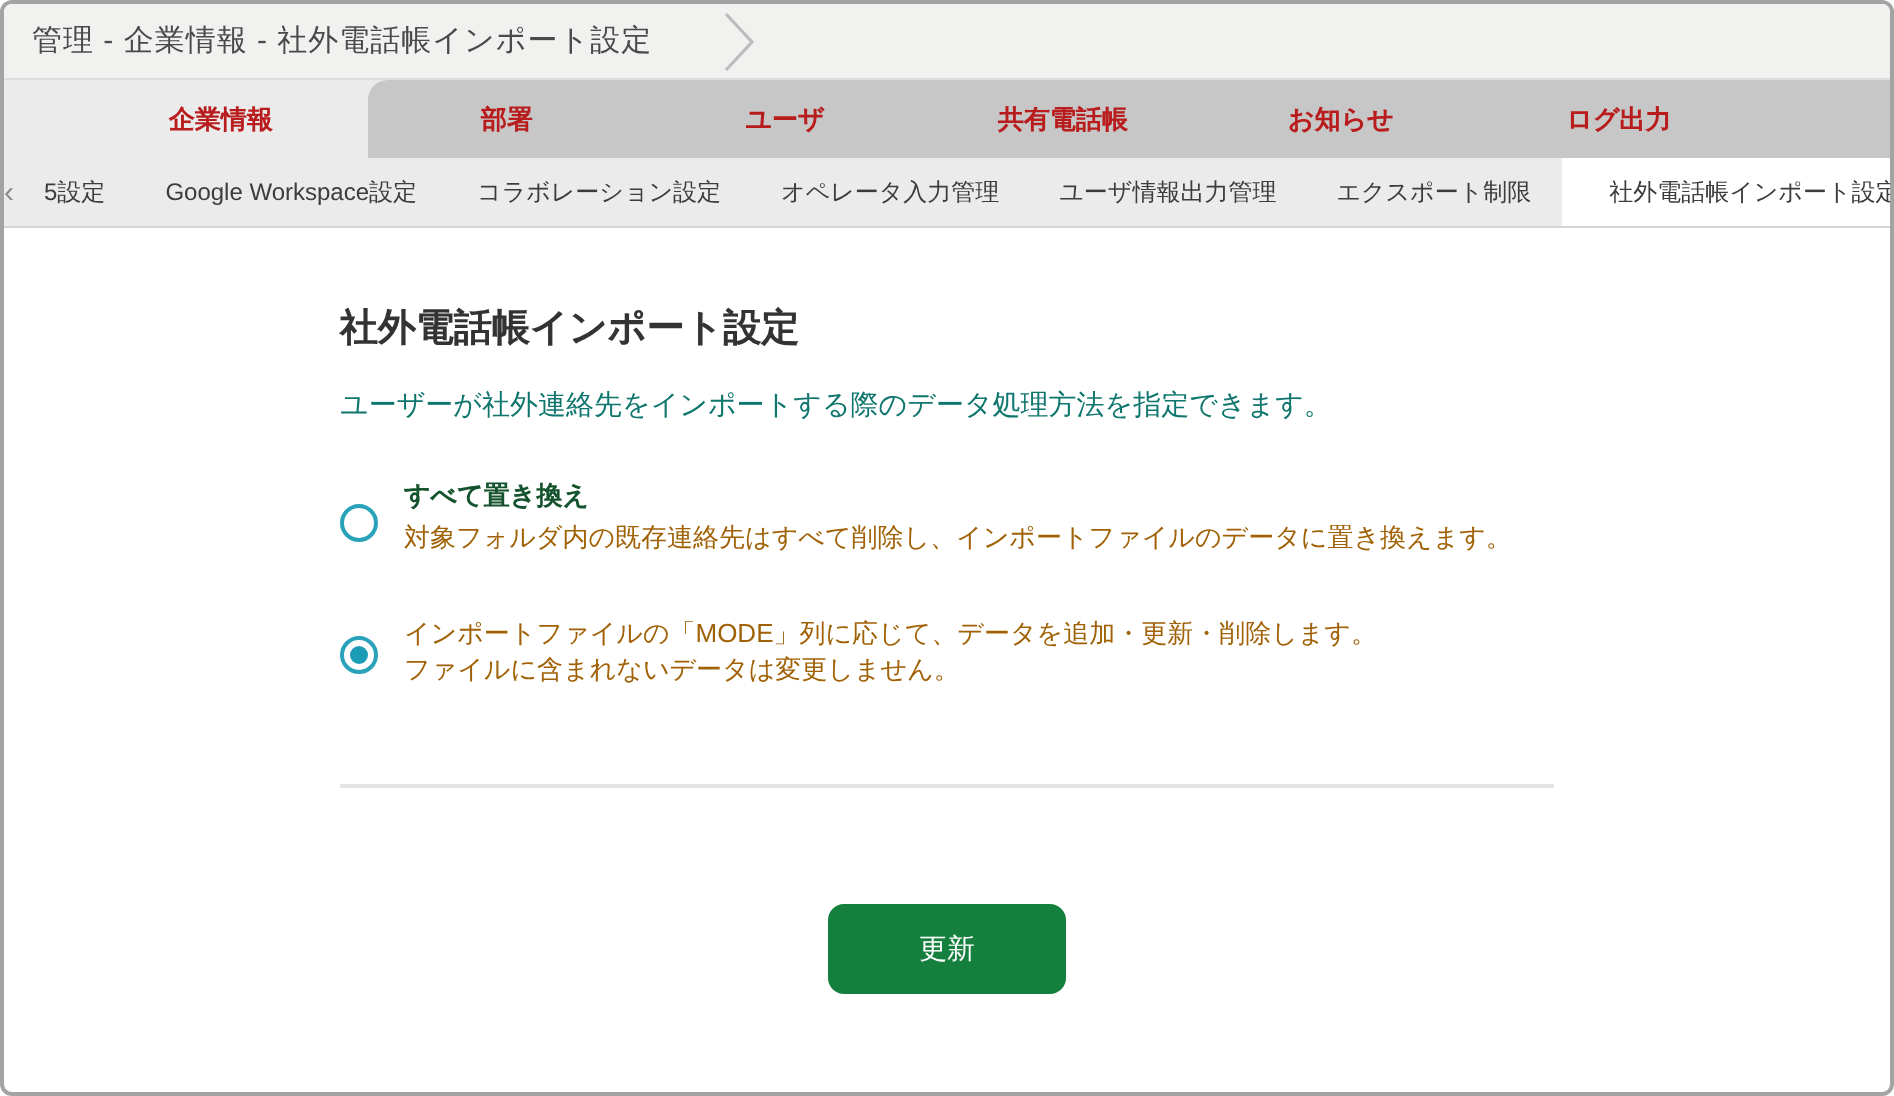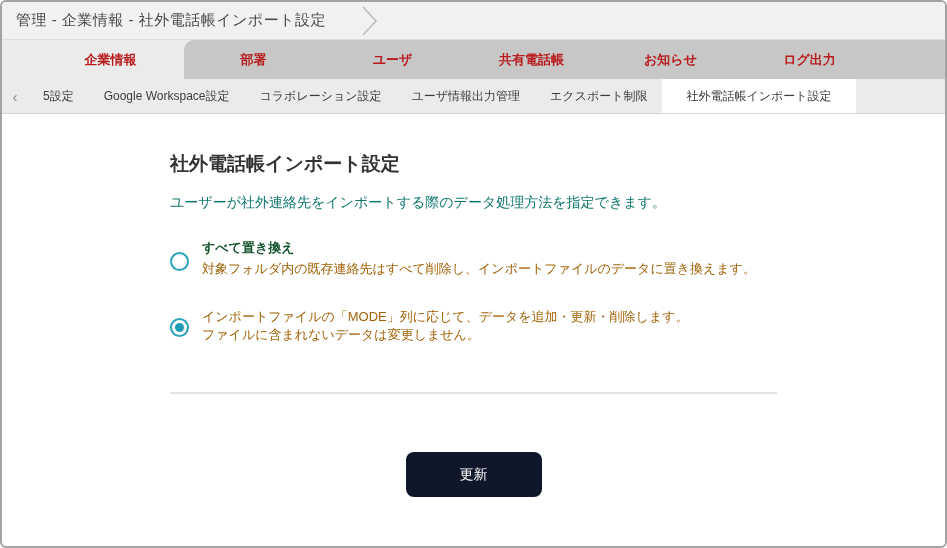--- a/index.html
+++ b/index.html
@@ -49,21 +49,21 @@
     margin-right: 13px; margin-top: 13px; flex: 0 0 auto; position: relative;
     background: #fff; cursor: pointer; }
   .radio.selected::after { content: ""; position: absolute; left: 3px; top: 3px;
     width: 9px; height: 9px; border-radius: 50%; background: #1b9cb5; }
   .option-label { font-size: 13px; font-weight: bold; color: #14532d; }
   .option-desc { font-size: 13px; color: #a16207; line-height: 18px; margin-top: 3px; }
 
   .divider { width: 607px; height: 2px; background: #e4e4e4; margin-top: 48px; }
 
   .button-row { width: 607px; display: flex; justify-content: center; margin-top: 58px; }
-  .update-button { width: 136px; height: 45px; background: #0f172a; color: #fff;
+  .update-button { width: 119px; height: 45px; background: #15803d; color: #fff;
     border: none; border-radius: 8px; font-size: 14px; cursor: pointer;
     font-family: inherit; }
 </style>
 </head>
 <body>
 
 <div class="window">
 
   <div class="breadcrumb-bar">
     <span class="breadcrumb-text">管理 - 企業情報 - 社外電話帳インポート設定</span>
@@ -83,20 +83,21 @@
       <div class="main-tab inactive">お知らせ</div>
       <div class="main-tab inactive">ログ出力</div>
     </div>
   </div>
 
   <div class="sub-tabs">
     <div class="sub-arrow">‹</div>
     <div class="sub-tab">5設定</div>
     <div class="sub-tab">Google Workspace設定</div>
     <div class="sub-tab">コラボレーション設定</div>
+    <div class="sub-tab">オペレータ入力管理</div>
     <div class="sub-tab">ユーザ情報出力管理</div>
     <div class="sub-tab">エクスポート制限</div>
     <div class="sub-tab active">社外電話帳インポート設定</div>
 
   </div>
 
   <div class="content">
     <div class="page-title">社外電話帳インポート設定</div>
     <div class="page-desc">ユーザーが社外連絡先をインポートする際のデータ処理方法を指定できます。</div>
 

